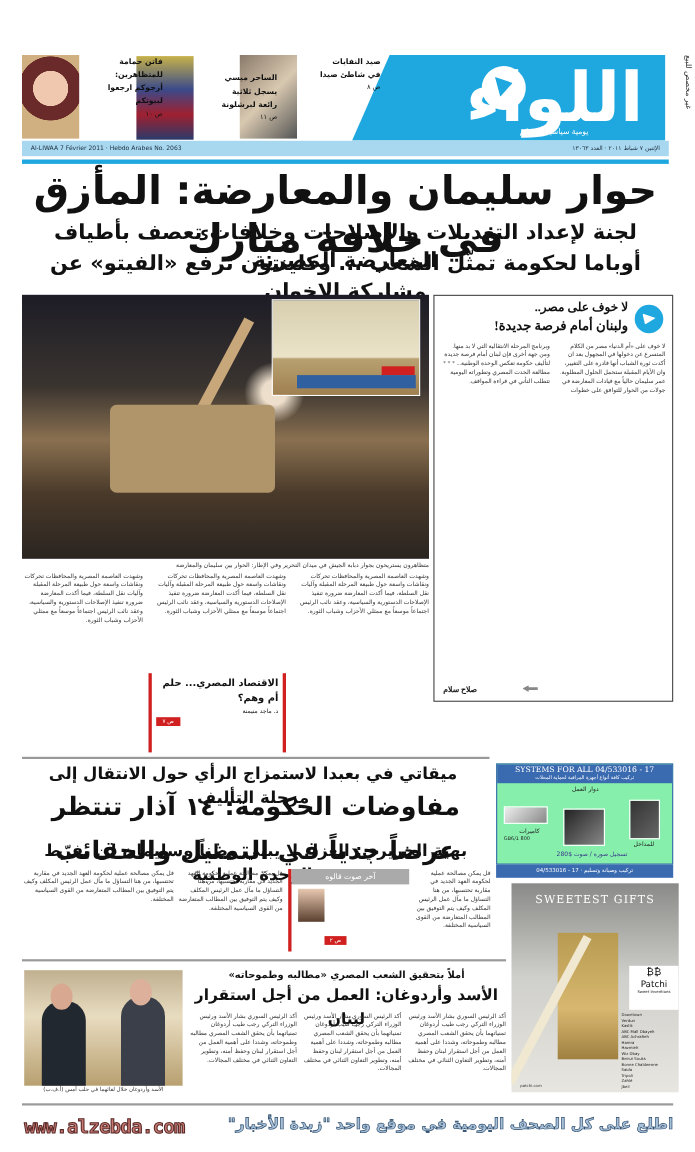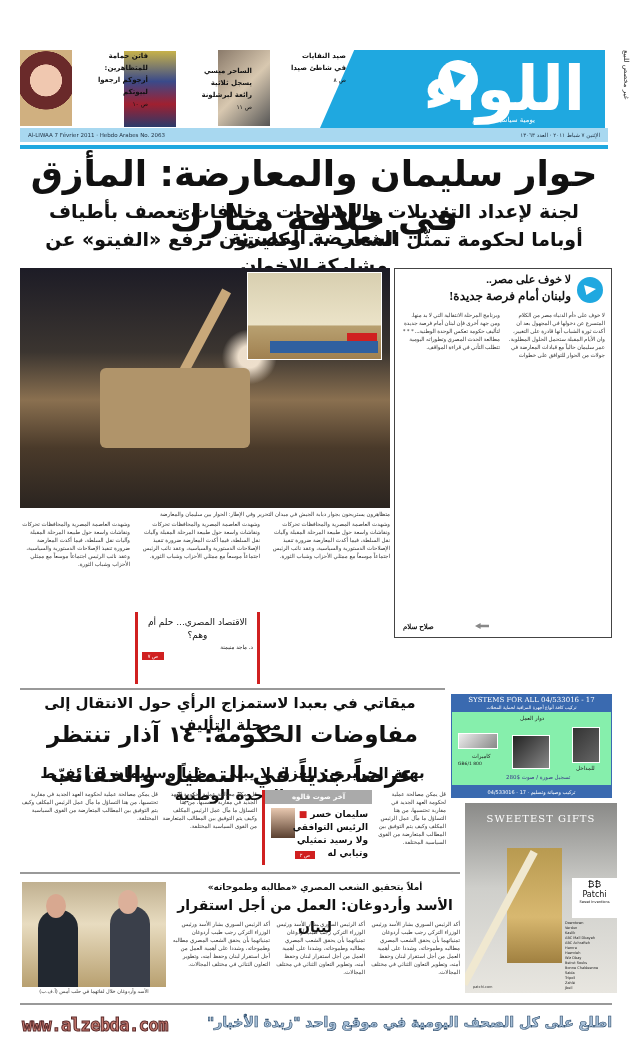--- a/index.html
+++ b/index.html
@@ -49,21 +49,21 @@
   .edit-title1 { position: absolute; right: 40px; top: 4px; font-size: 11px; font-weight: bold; }
   .edit-title2 { position: absolute; right: 40px; top: 20px; font-size: 12px; font-weight: bold; }
   .edit-body { position: absolute; left: 6px; top: 42px; width: 204px; height: 300px; column-count: 2; column-gap: 6px; font-size: 5.5px; line-height: 8px; color: #333; }
   .edit-sign { position: absolute; left: 8px; bottom: 6px; font-size: 7px; font-weight: bold; }
   .edit-arrow { position: absolute; left: 80px; bottom: 8px; width: 14px; height: 6px; background: #888; clip-path: polygon(0 50%, 40% 0, 40% 30%, 100% 30%, 100% 70%, 40% 70%, 40% 100%); }
 
   .text-block { font-size: 5.5px; line-height: 8px; color: #333; }
 
   
   .econ-box { left: 135px; top: 615px; width: 60px; height: 60px; border-left: 3px solid #d02020; border-right: 3px solid #d02020; padding: 4px; }
-  .econ-title { font-size: 9px; font-weight: normal; text-align: center; line-height: 13px; }
+  .econ-title { font-size: 9px; font-weight: bold; text-align: right; line-height: 13px; }
   .econ-author { font-size: 5.5px; text-align: right; margin-top: 2px; }
   .econ-page { width: 22px; height: 8px; background: #d02020; color: #fff; font-size: 5px; text-align: center; line-height: 8px; margin-top: 2px; }
 
   .rule-grey { height: 2px; background: #999; }
 
   
   .mid-kicker { left: 20px; top: 692px; width: 420px; font-size: 15px; font-weight: bold; line-height: 22px; }
   .mid-head { left: 20px; top: 714px; width: 425px; font-size: 23px; font-weight: 900; line-height: 40px; }
   .mid-sub { left: 20px; top: 762px; width: 425px; font-size: 15px; font-weight: bold; line-height: 22px; }
 
@@ -82,21 +82,21 @@
   .patchi-ribbon { position: absolute; left: 30px; top: 40px; width: 8px; height: 150px; background: #f0e8d0; transform: rotate(28deg); }
   .patchi-logo { position: absolute; right: 0; top: 75px; width: 45px; height: 40px; background: #fff; text-align: center; }
   .patchi-logo-mark { font-size: 9px; line-height: 12px; }
   .patchi-logo-name { font-size: 8px; line-height: 10px; }
   .patchi-logo-tag { font-size: 3.5px; }
   .patchi-list { position: absolute; right: 2px; top: 118px; width: 50px; font-size: 3.5px; line-height: 5px; color: #222; }
   .patchi-url { position: absolute; left: 8px; bottom: 4px; font-size: 3.5px; color: #333; }
 
   
   .comment-box { left: 262px; top: 790px; width: 110px; height: 75px; border-left: 3px solid #d02020; }
-  .comment-head { height: 14px; background: #aaa; color: #fff; font-size: 7px; text-align: center; line-height: 14px; font-weight: bold; }
+  .comment-head { height: 14px; background: #aaa; color: #fff; font-size: 7px; text-align: center; line-height: 14px; font-weight: normal; }
   .comment-photo { position: absolute; left: 6px; top: 18px; width: 24px; height: 30px; background: linear-gradient(180deg, #e8c8b0, #5a4030); }
   .comment-title { position: absolute; right: 4px; top: 18px; width: 76px; font-size: 9px; font-weight: bold; line-height: 13px; text-align: right; }
   .comment-page { position: absolute; left: 30px; bottom: 6px; width: 20px; height: 8px; background: #d02020; color: #fff; font-size: 5px; line-height: 8px; text-align: center; }
   .red-bullet { color: #d02020; }
 
   
   .bottom-photo { left: 22px; top: 882px; width: 144px; height: 105px; background: linear-gradient(180deg, #c0b090 0%, #e8dcc0 40%, #b8a070 100%); overflow: hidden; }
   .bp-person1 { position: absolute; left: 16px; top: 28px; width: 40px; height: 80px; background: #222830; border-radius: 18px 18px 0 0; }
   .bp-person2 { position: absolute; left: 88px; top: 24px; width: 40px; height: 84px; background: #3a3f4a; border-radius: 18px 18px 0 0; }
   .bp-head1 { position: absolute; left: 24px; top: 12px; width: 20px; height: 24px; background: #d8a890; border-radius: 50%; }
@@ -200,21 +200,20 @@
 <div class="abs text-block rtl" style="left:162px; top:790px; width:95px; height:80px;">
   <div>قل يمكن مصالحة عملية لحكومة العهد الجديد في مقاربة تحتسبها، من هنا التساؤل ما مآل عمل الرئيس المكلف وكيف يتم التوفيق بين المطالب المتعارضة من القوى السياسية المختلفة.</div>
 </div>
 <div class="abs text-block rtl" style="left:20px; top:790px; width:138px; height:80px;">
   <div>قل يمكن مصالحة عملية لحكومة العهد الجديد في مقاربة تحتسبها، من هنا التساؤل ما مآل عمل الرئيس المكلف وكيف يتم التوفيق بين المطالب المتعارضة من القوى السياسية المختلفة.</div>
 </div>
 
 <div class="abs comment-box">
   <div class="comment-head rtl">آخر صوت قالوه</div>
   <div class="comment-photo"></div>
-  <div class="comment-title"><span class="red-bullet">■</span> <span>سليمان خسر الرئيس التوافقي ولا رسيد تمثيلي وتيابي له</span></div>
   <div class="comment-page">ص ٢</div>
 </div>
 
 <div class="abs ad-sys">
   <div class="ad-sys-top">
     <span>SYSTEMS FOR ALL 04/533016 - 17</span>
     <small class="rtl center">تركيب كافة أنواع أجهزة المراقبة لحماية المحلات</small>
   </div>
   <div class="ad-sys-label" style="left:68px; top:20px;">دوار العمل</div>
   <div class="ad-item" style="left:6px; top:38px; width:40px; height:16px; background:linear-gradient(135deg,#eee,#888);"></div>

